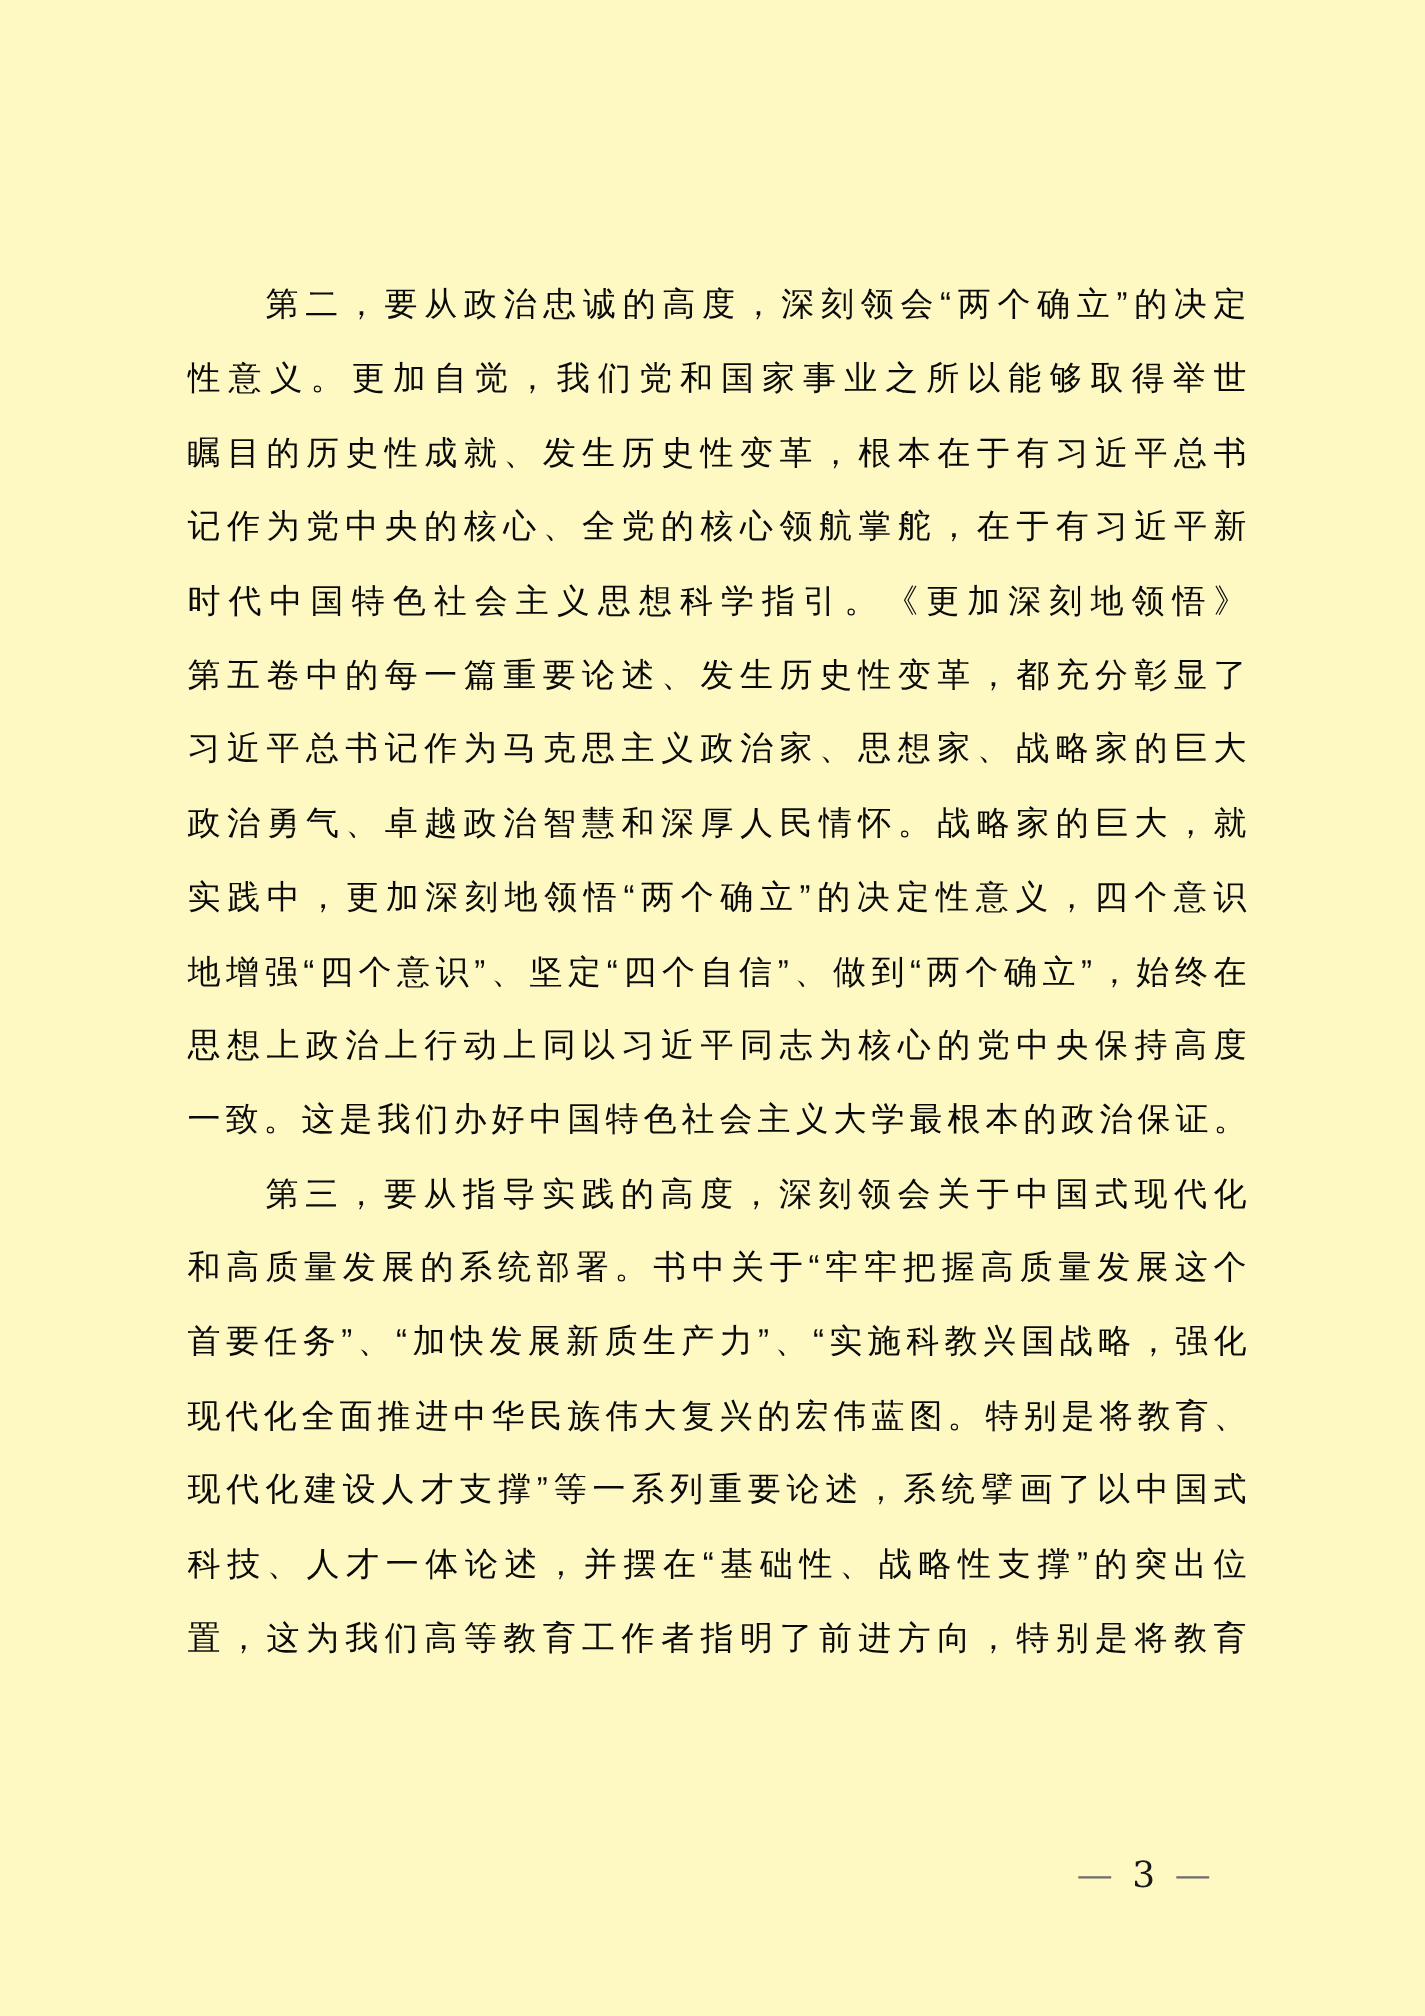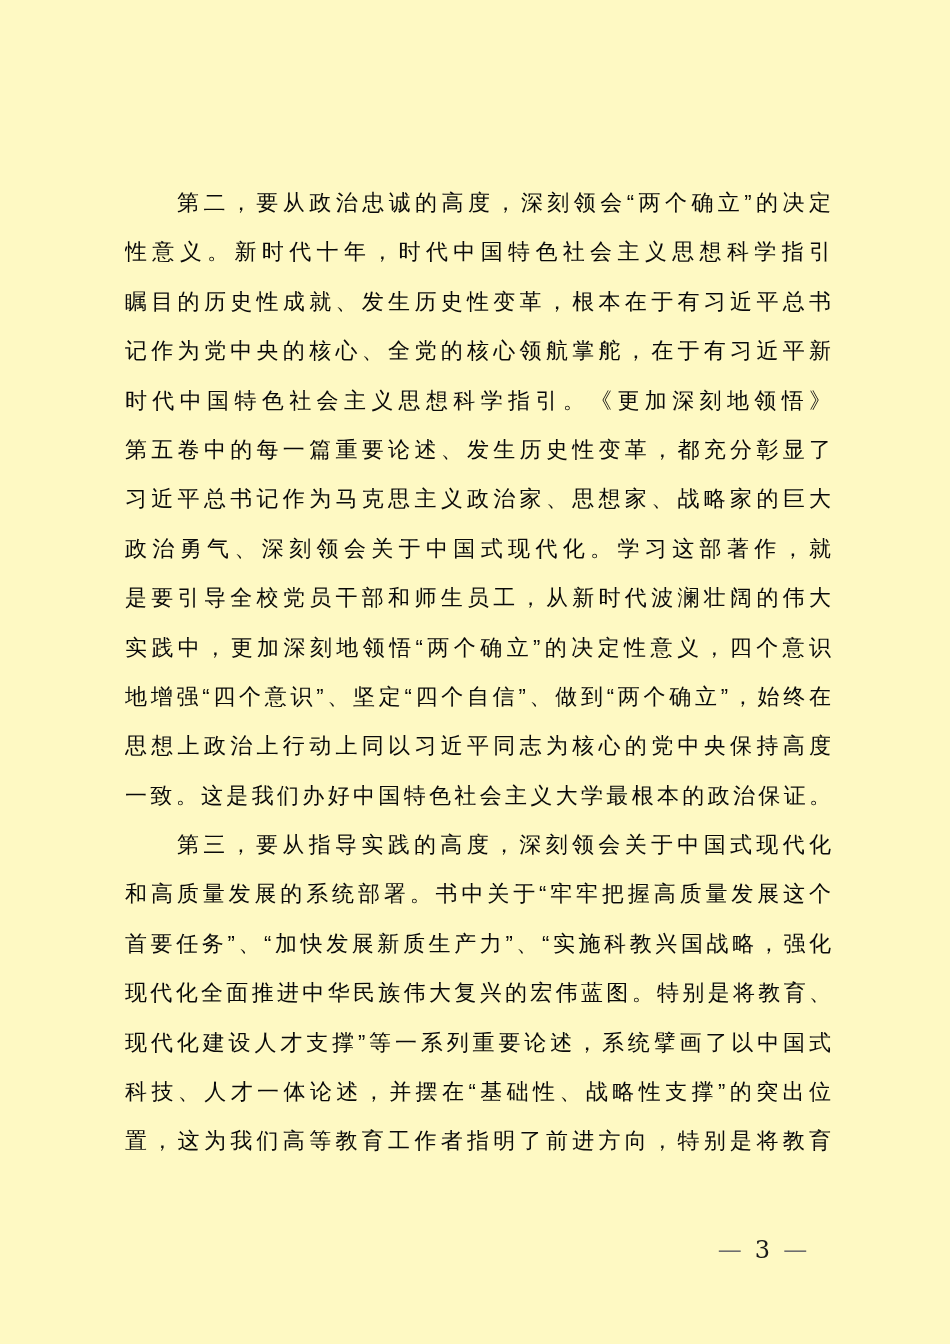--- a/index.html
+++ b/index.html
@@ -61,28 +61,27 @@
   }
 </style>
 </head>
 <body>
 
 <div class="page">
 
   <main class="text-block" id="text-block">
       <div class="paragraph">
         <div class="line indent">第二，要从政治忠诚的高度，深刻领会“两个确立”的决定</div>
-        <div class="line">性意义。新时代十年，时代中国特色社会主义思想科学指引</div>
+        <div class="line">性意义。更加自觉，我们党和国家事业之所以能够取得举世</div>
         <div class="line">瞩目的历史性成就、发生历史性变革，根本在于有习近平总书</div>
         <div class="line">记作为党中央的核心、全党的核心领航掌舵，在于有习近平新</div>
         <div class="line">时代中国特色社会主义思想科学指引。《更加深刻地领悟》</div>
         <div class="line">第五卷中的每一篇重要论述、发生历史性变革，都充分彰显了</div>
         <div class="line">习近平总书记作为马克思主义政治家、思想家、战略家的巨大</div>
-        <div class="line">政治勇气、深刻领会关于中国式现代化。学习这部著作，就</div>
-        <div class="line">是要引导全校党员干部和师生员工，从新时代波澜壮阔的伟大</div>
+        <div class="line">政治勇气、卓越政治智慧和深厚人民情怀。战略家的巨大，就</div>
         <div class="line">实践中，更加深刻地领悟“两个确立”的决定性意义，四个意识</div>
         <div class="line">地增强“四个意识”、坚定“四个自信”、做到“两个确立”，始终在</div>
         <div class="line">思想上政治上行动上同以习近平同志为核心的党中央保持高度</div>
         <div class="line">一致。这是我们办好中国特色社会主义大学最根本的政治保证。</div>
       </div>
       <div class="paragraph">
         <div class="line indent">第三，要从指导实践的高度，深刻领会关于中国式现代化</div>
         <div class="line">和高质量发展的系统部署。书中关于“牢牢把握高质量发展这个</div>
         <div class="line">首要任务”、“加快发展新质生产力”、“实施科教兴国战略，强化</div>
         <div class="line">现代化全面推进中华民族伟大复兴的宏伟蓝图。特别是将教育、</div>

